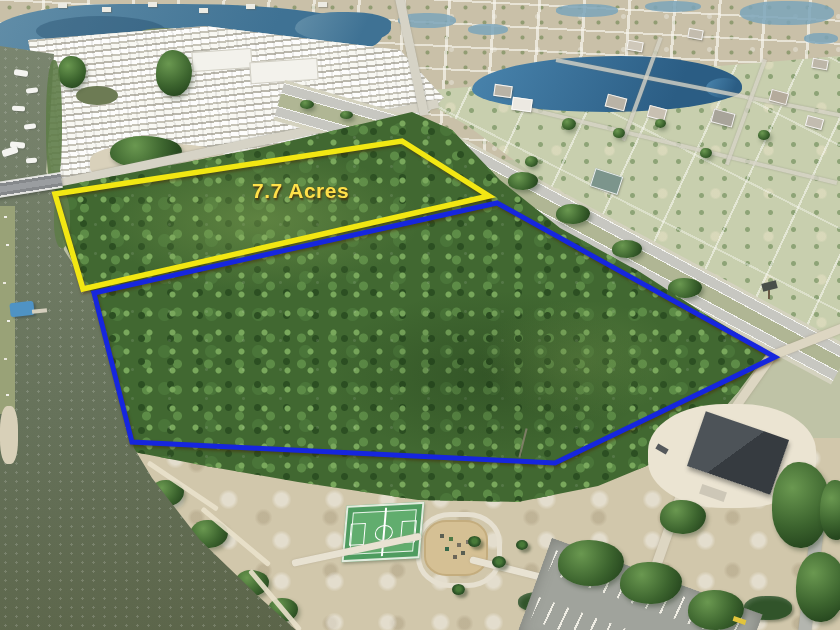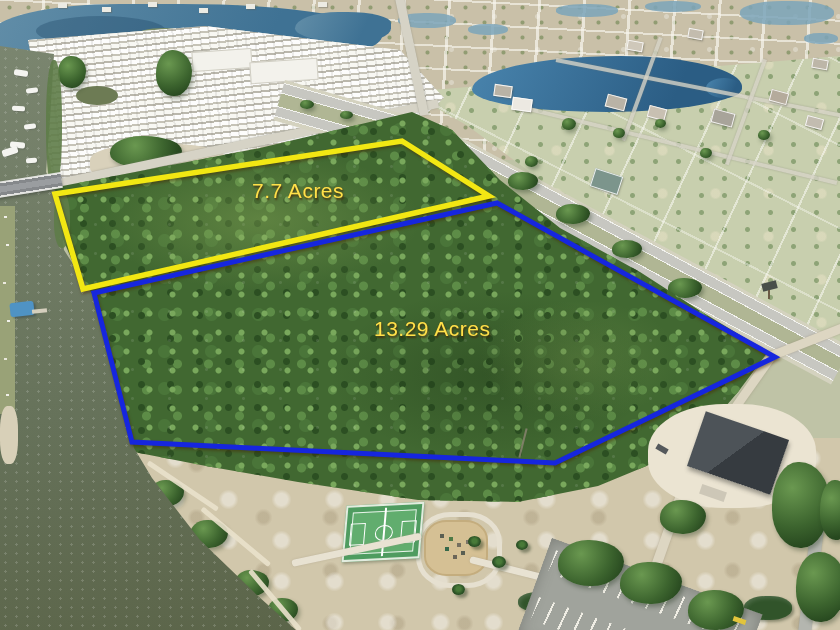--- a/index.html
+++ b/index.html
@@ -61,21 +61,21 @@
   .court{background:#4f9c60;border:2px solid #e2ecdf;box-shadow:1px 2px 3px rgba(50,70,45,.35);}
   .court-in{left:5px;top:5px;right:5px;bottom:5px;background:#61ad6e;border:1px solid rgba(255,255,255,.85);}
   .c-mid{left:50%;top:2px;bottom:2px;width:1.5px;background:#fff;}
   .c-circ{left:50%;top:50%;width:16px;height:14px;margin:-7px 0 0 -8px;border:1.5px solid #fff;border-radius:50%;}
   .c-key{top:30%;width:13px;height:40%;border:1.5px solid #fff;}
   .pstripes{background:repeating-linear-gradient(95deg,#efede4 0 2px,transparent 2px 15px);}
   .pg-eq{width:4px;height:4px;background:#5a5f52;box-shadow:9px 3px 0 #4e7a46,17px 9px 0 #756f60,5px 13px 0 #37694a,21px 17px 0 #5a5f52,13px 21px 0 #6b6558,26px 6px 0 #7d776a;}
   .dock-specks{width:3px;height:2px;background:#f0efe8;box-shadow:2px 28px 0 #f0efe8,-1px 66px 0 #eceadf,3px 104px 0 #f2f1ea,0 142px 0 #e8e6da,2px 178px 0 #efeee6;}
   .overlay{position:absolute;left:0;top:0;}
   .overlay polygon{fill:none;stroke-linejoin:miter;filter:drop-shadow(1px 2px 1.5px rgba(70,40,0,.5));}
-  .acre-label{position:absolute;font-weight:normal;font-size:21px;line-height:1;letter-spacing:.5px;
+  .acre-label{position:absolute;font-weight:bold;font-size:21px;line-height:1;letter-spacing:.5px;
     text-shadow:1px 2px 2px rgba(70,35,5,.75),0 0 1px rgba(120,60,0,.5);white-space:nowrap;}
 </style>
 </head>
 <body>
 
 <div id="photo">
 
   <div class="tex-res" style="left:0;top:0;width:840px;height:160px;"></div>
   <div class="tex-fields" style="left:0;top:0;width:840px;height:630px;clip-path:polygon(408px 92px,840px 56px,840px 352px,776px 352px,600px 224px,468px 126px);"></div>
 
@@ -231,14 +231,13 @@
   <div class="bridge" style="left:-4px;top:177px;width:66px;height:16px;transform:rotate(-9deg);"></div>
   <div class="sstrip rot-l" style="left:148px;top:460px;width:84px;height:5px;transform:rotate(34deg);"></div>
   <div class="sstrip rot-l" style="left:202px;top:506px;width:88px;height:5px;transform:rotate(40deg);"></div>
   <div class="sstrip rot-l" style="left:250px;top:568px;width:78px;height:5px;transform:rotate(50deg);"></div>
 
   <svg class="overlay" width="840" height="630" viewBox="0 0 840 630">
     <polygon stroke-width="5.5" points="55,194 402,141 489,196 83,289" stroke="#f2e713"></polygon>
     <polygon stroke-width="5" points="94,293 497,203 775,357 555,463 132,442" stroke="#1626de"></polygon>
   </svg>
   <div class="acre-label" style="left: 252px; top: 180px; color: rgb(255, 225, 74);">7.7 Acres</div>
-  <div class="acre-label" style="left: 374px; top: 318px; color: rgb(255, 225, 74);">13.29 Acres</div>
 </div>
 
 </body></html>

